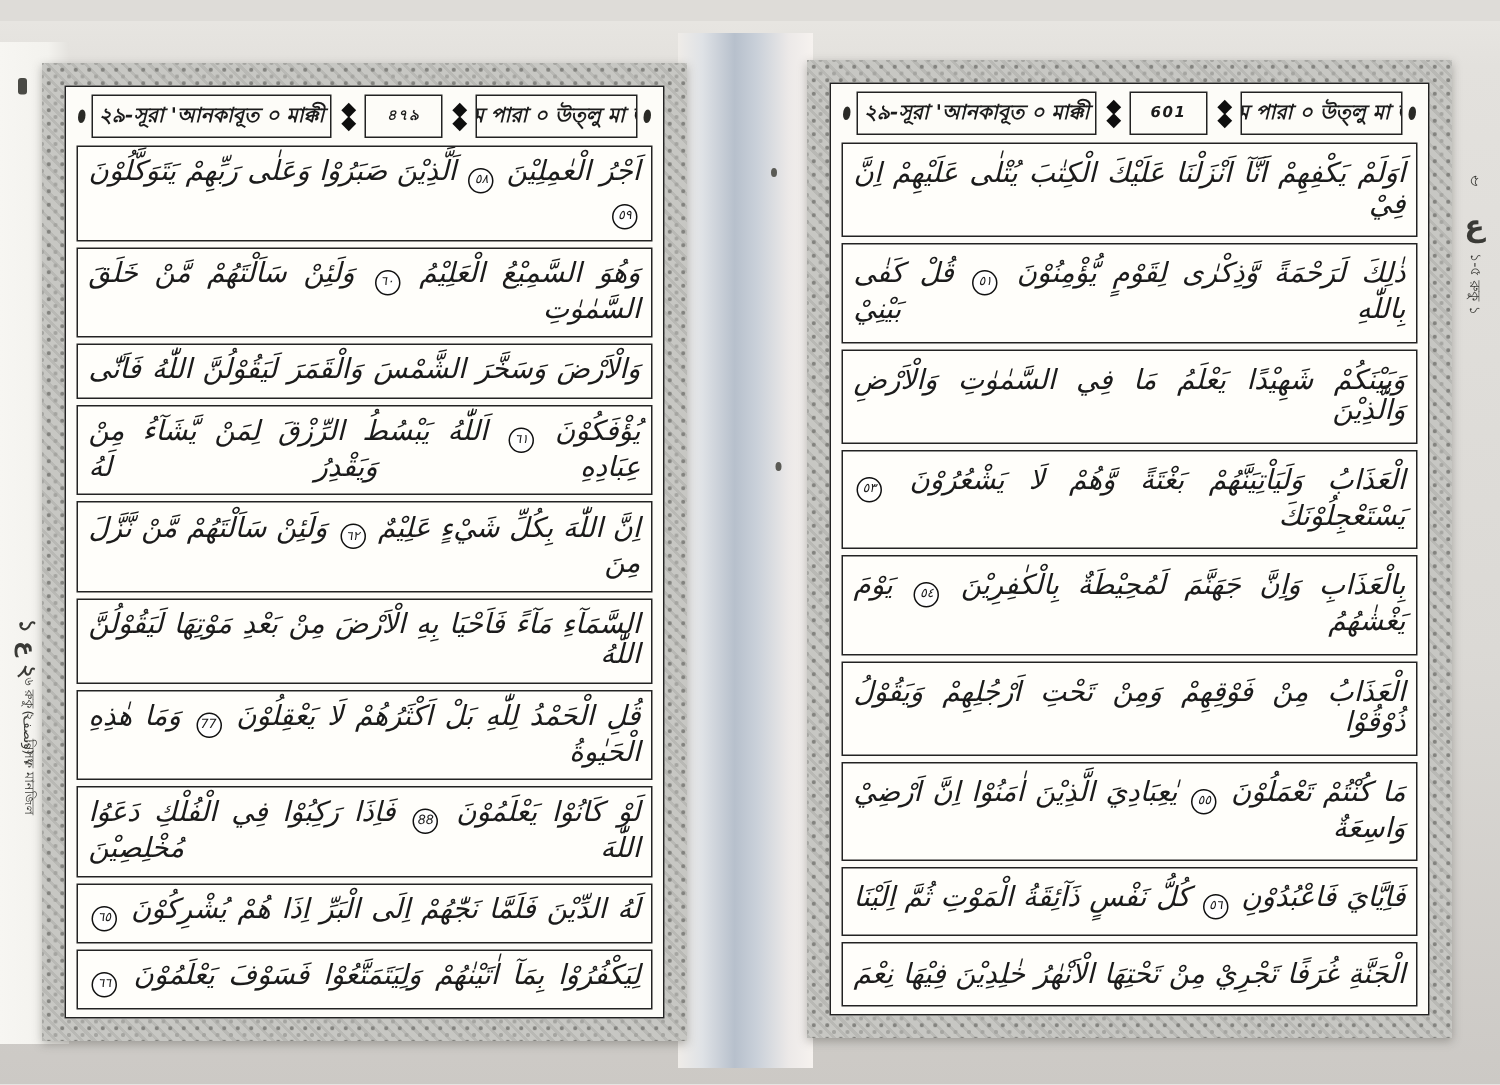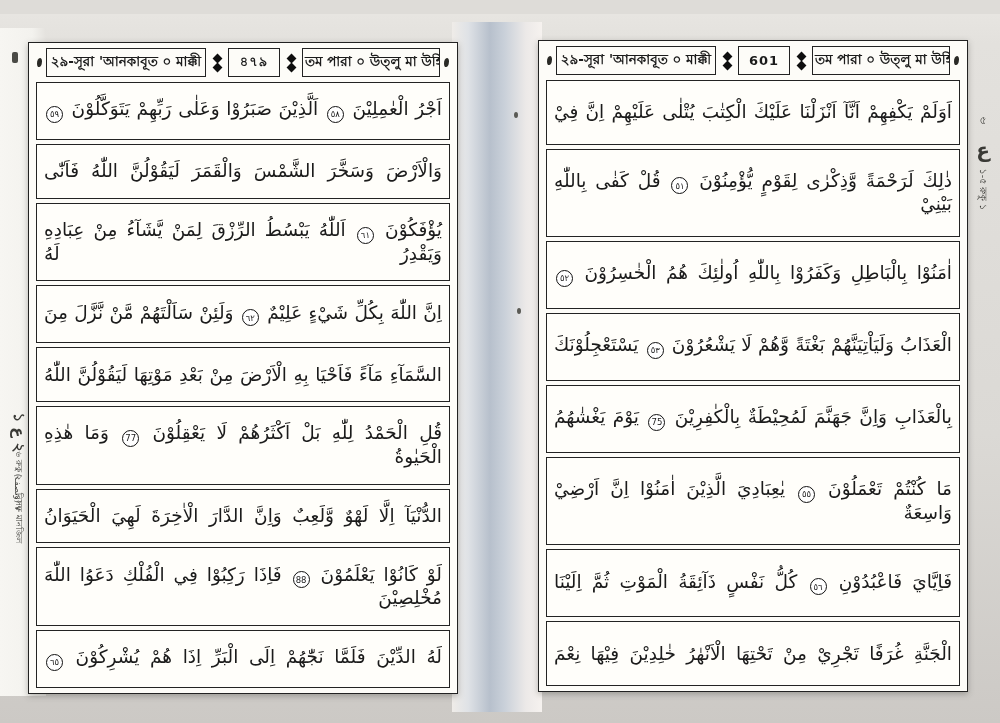--- a/index.html
+++ b/index.html
@@ -8,41 +8,41 @@
     background:linear-gradient(180deg,#e9e7e3 0%,#e3e1dd 6%,#dbd9d5 60%,#ccc9c5 100%);
     font-family:"DejaVu Sans",sans-serif;color:#1b1b1b;
   }
   .edge-strip{position:absolute;left:0;top:28px;width:46px;height:668px;
     background:linear-gradient(90deg,#f7f6f2 0%,#f3f2ee 70%,#e4e2de 100%);}
   .top-shade{position:absolute;left:0;top:0;width:1000px;height:14px;background:#dedcd8;}
   .gutter{position:absolute;left:452px;top:22px;width:90px;height:690px;
     background:linear-gradient(90deg,#efece8 0%,#dfe2e6 18%,#b7c0cc 42%,#c9d0d9 58%,#ece9e8 82%,#f6f2ef 100%);}
   .speck{position:absolute;width:4px;height:6px;background:#5a5a55;border-radius:50%;}
 
-  .page{position:absolute;box-sizing:border-box;
+  .page{position:absolute;box-sizing:border-box;padding:15px;
     background-color:#c7c7c3;
     background-image:
       radial-gradient(circle,#83837f 1.1px,transparent 1.6px),
       radial-gradient(circle,#a5a5a1 1.1px,transparent 1.6px),
       repeating-linear-gradient(45deg,rgba(120,120,116,.18) 0 2px,transparent 2px 6px);
     background-size:9px 9px,9px 9px,auto;
     background-position:0 0,4.5px 4.5px,0 0;
-    box-shadow:0 2px 6px rgba(60,60,55,.35);}
+    box-shadow:0 2px 6px rgba(60,60,55,.35);font-style:italic;}
   .page-left{left:28px;top:42px;width:430px;height:652px;}
   .page-right{left:538px;top:40px;width:430px;height:652px;}
 
   .sheet{box-sizing:border-box;width:100%;height:100%;background:#fdfcf8;
     border:1.4px solid #222;padding:5px 7px;display:flex;flex-direction:column;}
 
   .hdr{display:flex;align-items:stretch;height:29px;margin-bottom:5px;gap:3px;}
   .hdr-cell{box-sizing:border-box;border:1.3px solid #222;background:#fdfcf8;
     display:flex;align-items:center;justify-content:center;
     font-size:13.5px;font-weight:bold;white-space:nowrap;overflow:hidden;}
   .hdr-surah{flex:0 0 160px;}
-  .hdr-num{flex:0 0 52px;font-size:13px;letter-spacing:1px;}
+  .hdr-num{flex:0 0 52px;font-size:10px;letter-spacing:1px;}
   .hdr-para{flex:1 1 auto;}
   .medallion{flex:0 0 16px;display:flex;flex-direction:column;align-items:center;justify-content:center;gap:2px;}
   .medallion i{display:block;width:7px;height:7px;background:#0e0e0e;transform:rotate(45deg);}
   .leaf{flex:0 0 7px;display:flex;align-items:center;justify-content:center;}
   .leaf i{display:block;width:5px;height:9px;background:#2a2a26;border-radius:60% 40% 60% 40%;}
 
   .pbody{flex:1 1 auto;display:flex;flex-direction:column;gap:4px;}
   .line-row{flex:1 1 auto;box-sizing:border-box;border:1.15px solid #232323;background:#fffefa;
     display:flex;align-items:center;padding:0 7px;overflow:hidden;}
   .line-text{display:block;width:100%;direction:rtl;unicode-bidi:plaintext;
@@ -92,42 +92,45 @@
       <div class="hdr-cell hdr-para">২১তম পারা ০ উত্লু মা উহিয়া</div>
       <div class="leaf">
           <i></i>
         </div>
     </div>
     <div class="pbody">
         <div class="line-row">
           <span class="line-text">اَجْرُ الْعٰمِلِيْنَ <span class="ayah">٥٨</span> اَلَّذِيْنَ صَبَرُوْا وَعَلٰى رَبِّهِمْ يَتَوَكَّلُوْنَ <span class="ayah">٥٩</span></span>
         </div>
         <div class="line-row">
+          <span class="line-text">وَهُوَ السَّمِيْعُ الْعَلِيْمُ <span class="ayah">٦٠</span> وَلَئِنْ سَاَلْتَهُمْ مَّنْ خَلَقَ السَّمٰوٰتِ</span>
+        </div>
+        <div class="line-row">
           <span class="line-text">وَالْاَرْضَ وَسَخَّرَ الشَّمْسَ وَالْقَمَرَ لَيَقُوْلُنَّ اللّٰهُ فَاَنّٰى</span>
         </div>
         <div class="line-row">
           <span class="line-text">يُؤْفَكُوْنَ <span class="ayah">٦١</span> اَللّٰهُ يَبْسُطُ الرِّزْقَ لِمَنْ يَّشَآءُ مِنْ عِبَادِهِ وَيَقْدِرُ لَهُ</span>
         </div>
         <div class="line-row">
           <span class="line-text">اِنَّ اللّٰهَ بِكُلِّ شَيْءٍ عَلِيْمٌ <span class="ayah">٦٢</span> وَلَئِنْ سَاَلْتَهُمْ مَّنْ نَّزَّلَ مِنَ</span>
         </div>
         <div class="line-row">
           <span class="line-text">السَّمَآءِ مَآءً فَاَحْيَا بِهِ الْاَرْضَ مِنْ بَعْدِ مَوْتِهَا لَيَقُوْلُنَّ اللّٰهُ</span>
         </div>
         <div class="line-row">
           <span class="line-text">قُلِ الْحَمْدُ لِلّٰهِ بَلْ اَكْثَرُهُمْ لَا يَعْقِلُوْنَ <span class="ayah">77</span> وَمَا هٰذِهِ الْحَيٰوةُ</span>
         </div>
         <div class="line-row">
-          <span class="line-text">الدُّنْيَآ اِلَّا لَهْوٌ وَّلَعِبٌ وَاِنَّ الدَّارَ الْاٰخِرَةَ لَهِيَ الْحَيَوَانُ</span>
-        </div>
-        <div class="line-row">
           <span class="line-text">لَوْ كَانُوْا يَعْلَمُوْنَ <span class="ayah">88</span> فَاِذَا رَكِبُوْا فِي الْفُلْكِ دَعَوُا اللّٰهَ مُخْلِصِيْنَ</span>
         </div>
         <div class="line-row">
           <span class="line-text">لَهُ الدِّيْنَ فَلَمَّا نَجّٰهُمْ اِلَى الْبَرِّ اِذَا هُمْ يُشْرِكُوْنَ <span class="ayah">٦٥</span></span>
+        </div>
+        <div class="line-row">
+          <span class="line-text">لِيَكْفُرُوْا بِمَآ اٰتَيْنٰهُمْ وَلِيَتَمَتَّعُوْا فَسَوْفَ يَعْلَمُوْنَ <span class="ayah">٦٦</span></span>
         </div>
       </div>
   </div>
 </div>
 
 <div class="page page-right">
   <div class="sheet">
     <div class="hdr">
       <div class="leaf">
           <i></i>
@@ -148,27 +151,30 @@
         </div>
     </div>
     <div class="pbody">
         <div class="line-row">
           <span class="line-text">اَوَلَمْ يَكْفِهِمْ اَنَّآ اَنْزَلْنَا عَلَيْكَ الْكِتٰبَ يُتْلٰى عَلَيْهِمْ اِنَّ فِيْ</span>
         </div>
         <div class="line-row">
           <span class="line-text">ذٰلِكَ لَرَحْمَةً وَّذِكْرٰى لِقَوْمٍ يُّؤْمِنُوْنَ <span class="ayah">٥١</span> قُلْ كَفٰى بِاللّٰهِ بَيْنِيْ</span>
         </div>
         <div class="line-row">
-          <span class="line-text">اٰمَنُوْا بِالْبَاطِلِ وَكَفَرُوْا بِاللّٰهِ اُولٰئِكَ هُمُ الْخٰسِرُوْنَ <span class="ayah">٥٢</span></span>
+          <span class="line-text">وَبَيْنَكُمْ شَهِيْدًا يَعْلَمُ مَا فِي السَّمٰوٰتِ وَالْاَرْضِ وَالَّذِيْنَ</span>
         </div>
         <div class="line-row">
           <span class="line-text">الْعَذَابُ وَلَيَاْتِيَنَّهُمْ بَغْتَةً وَّهُمْ لَا يَشْعُرُوْنَ <span class="ayah">٥٣</span> يَسْتَعْجِلُوْنَكَ</span>
         </div>
         <div class="line-row">
-          <span class="line-text">بِالْعَذَابِ وَاِنَّ جَهَنَّمَ لَمُحِيْطَةٌ بِالْكٰفِرِيْنَ <span class="ayah">75</span> يَوْمَ يَغْشٰهُمُ</span>
+          <span class="line-text">بِالْعَذَابِ وَاِنَّ جَهَنَّمَ لَمُحِيْطَةٌ بِالْكٰفِرِيْنَ <span class="ayah">٥٤</span> يَوْمَ يَغْشٰهُمُ</span>
+        </div>
+        <div class="line-row">
+          <span class="line-text">الْعَذَابُ مِنْ فَوْقِهِمْ وَمِنْ تَحْتِ اَرْجُلِهِمْ وَيَقُوْلُ ذُوْقُوْا</span>
         </div>
         <div class="line-row">
           <span class="line-text">مَا كُنْتُمْ تَعْمَلُوْنَ <span class="ayah">٥٥</span> يٰعِبَادِيَ الَّذِيْنَ اٰمَنُوْا اِنَّ اَرْضِيْ وَاسِعَةٌ</span>
         </div>
         <div class="line-row">
           <span class="line-text">فَاِيَّايَ فَاعْبُدُوْنِ <span class="ayah">٥٦</span> كُلُّ نَفْسٍ ذَآئِقَةُ الْمَوْتِ ثُمَّ اِلَيْنَا</span>
         </div>
         <div class="line-row">
           <span class="line-text">الْجَنَّةِ غُرَفًا تَجْرِيْ مِنْ تَحْتِهَا الْاَنْهٰرُ خٰلِدِيْنَ فِيْهَا نِعْمَ</span>
         </div>

